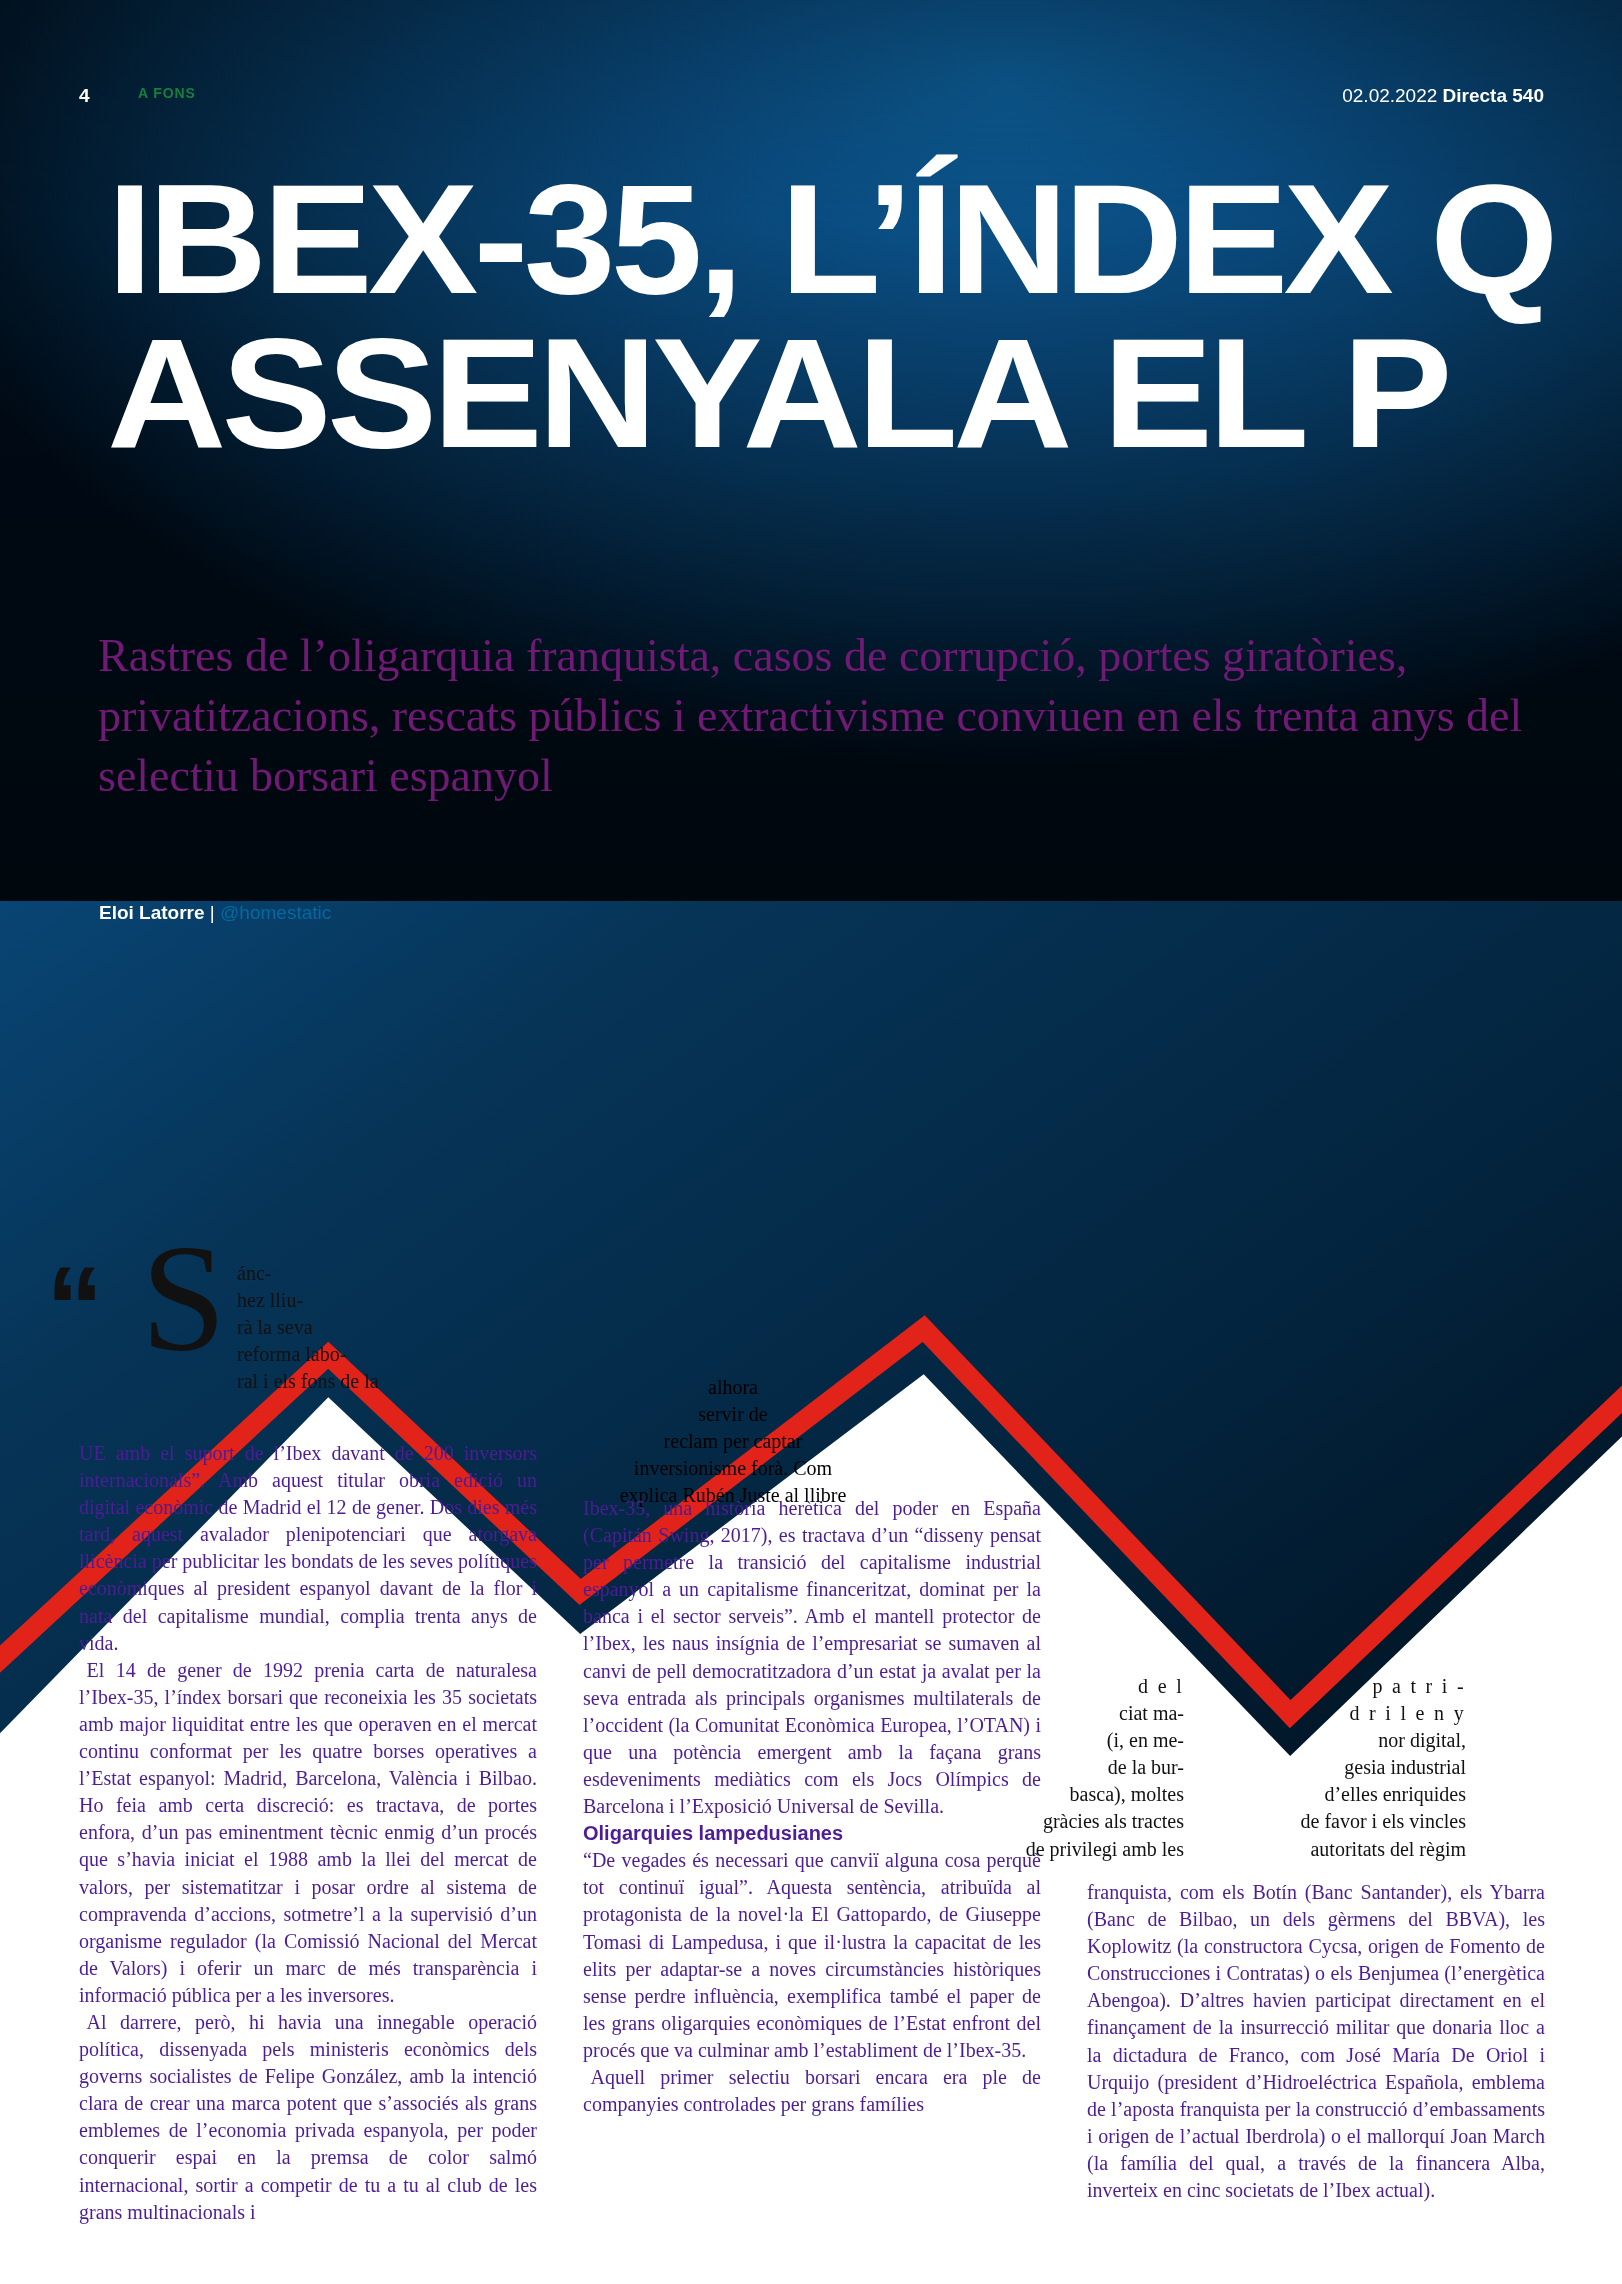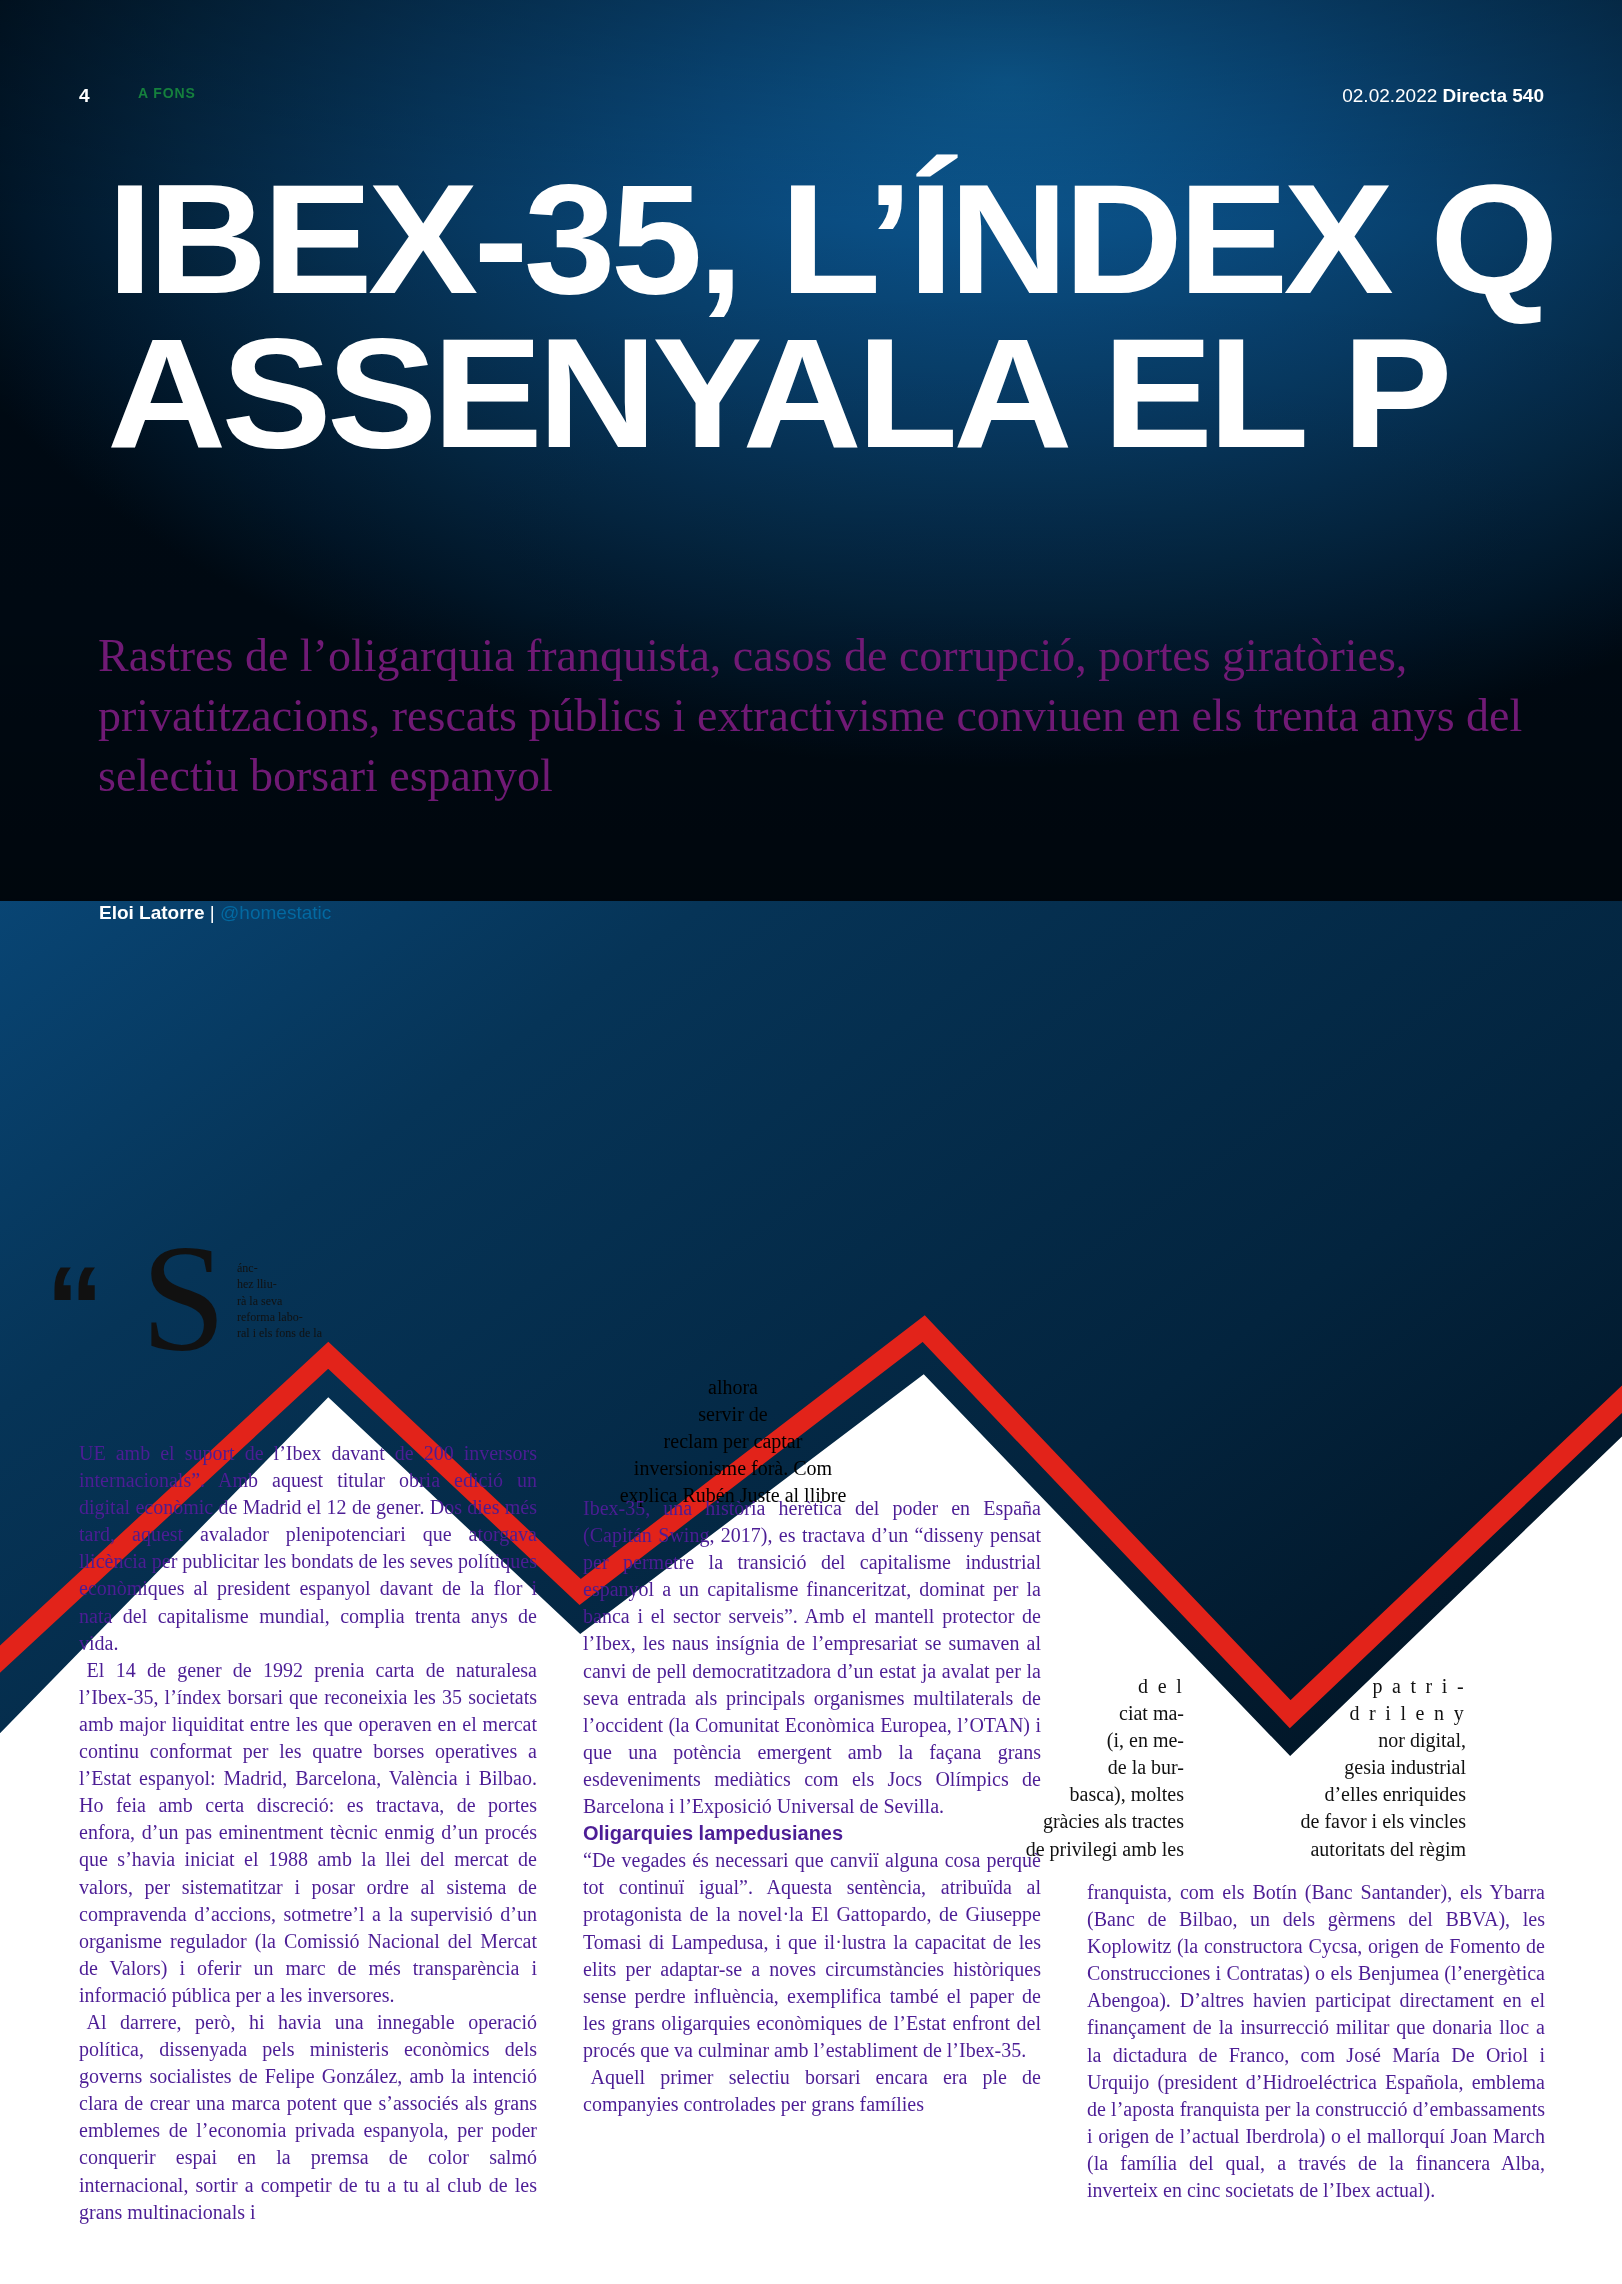--- a/index.html
+++ b/index.html
@@ -119,21 +119,21 @@
   }
   .dropcap{
     position:absolute;left:141px;top:1235px;
     font-family:"Liberation Serif", serif;
     font-size:153px;line-height:0.84;font-weight:400;color:#111;
   }
   
   .runaround{
     position:absolute;left:237px;top:1260px;width:164px;
     font-family:"Liberation Serif", serif;
-    font-size:12px;line-height:1.355;color:#111;text-align:justify;
+    font-size:20px;line-height:1.355;color:#111;text-align:justify;
   }
   
   .wedge2{
     position:absolute;left:504px;top:1374px;width:458px;
     font-family:"Liberation Serif", serif;font-size:20px;line-height:1.355;color:#000000;
     text-align:center;
   }
   .wedge3{
     position:absolute;left:1008px;top:1673px;width:458px;
     font-family:"Liberation Serif", serif;font-size:20px;line-height:1.355;color:#111;

